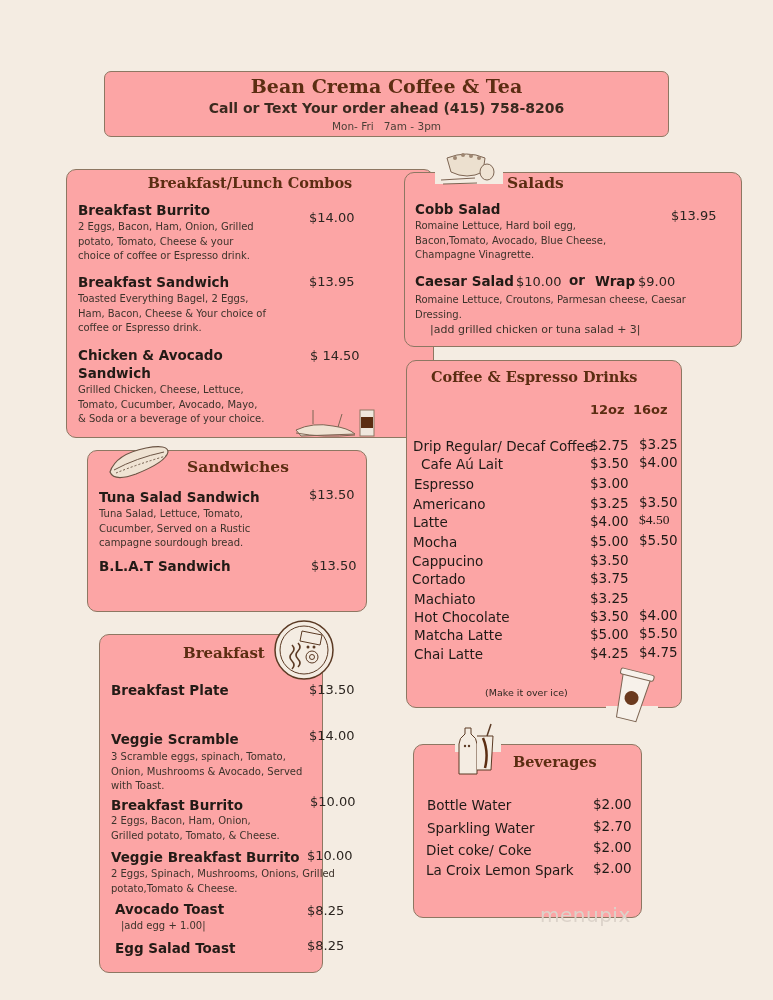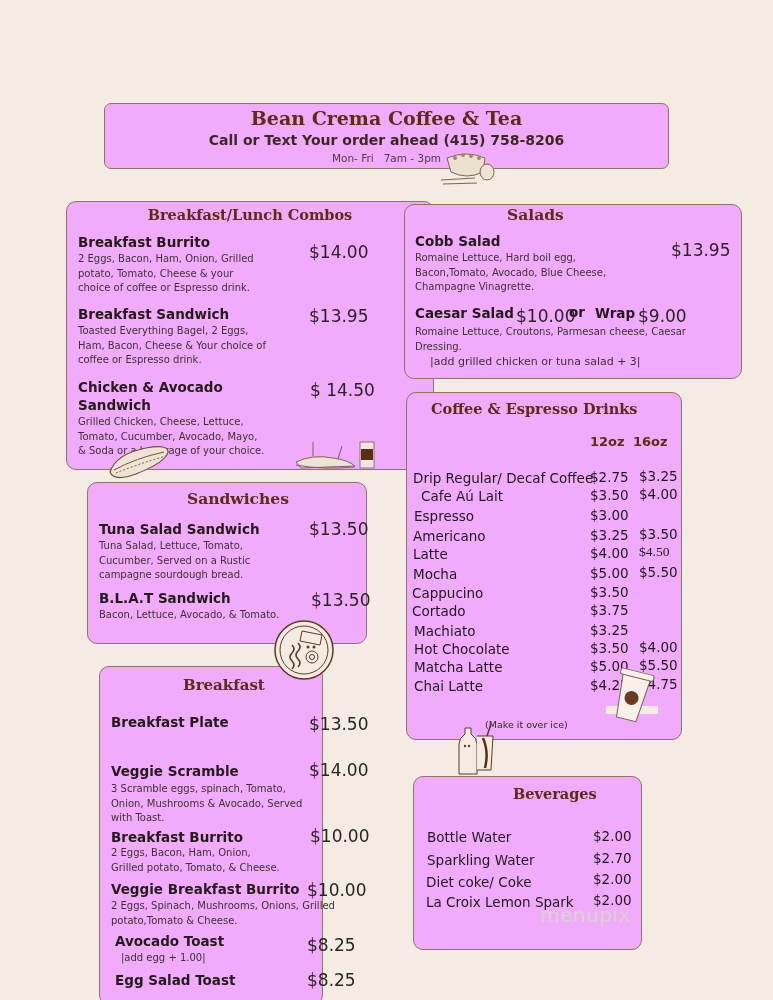--- a/index.html
+++ b/index.html
@@ -6,33 +6,32 @@
     body {
       width: 773px; height: 1000px; position: relative; overflow: hidden;
       background: #f4ece2;
       font-family: "DejaVu Sans", sans-serif;
       color: #2a211b;
     }
     .box {
       position: absolute;
       border: 1.5px solid #8d7762;
       border-radius: 10px;
-      background: #f0abfc;
+      background: #fca5a5;
       box-sizing: border-box;
-      margin-top: 32px;
     }
     .title-serif {
       font-family: "DejaVu Serif", serif;
       font-weight: bold;
       color: #5b2d12;
     }
     .abs { position: absolute; white-space: nowrap; }
     .item-name { font-weight: bold; font-size: 13.5px; color: #231b16; }
     .desc { font-size: 10px; color: #3d332b; line-height: 14.5px; white-space: normal; }
-    .price { font-size: 17px; color: #2b2520; }
+    .price { font-size: 13px; color: #2b2520; }
     .drink { font-size: 13.5px; color: #1f1a16; }
     .icon { position: absolute; }
     .watermark {
       position: absolute; left: 540px; top: 903px;
       font-family: "DejaVu Sans", sans-serif; font-size: 20px;
       color: #dcd3ca; letter-spacing: 0.5px;
     }
   </style>
 </head>
 <body>
@@ -99,21 +98,20 @@
 
 <div class="box" style="left:87px;top:450px;width:280px;height:162px;">
   <div class="abs title-serif" style="left:99px;top:6px;font-size:15.5px;">Sandwiches</div>
 
   <div class="abs item-name" style="left:11px;top:38px;">Tuna Salad Sandwich</div>
   <div class="abs price" style="left:221px;top:36px;">$13.50</div>
   <div class="abs desc" style="left:11px;top:56px;width:165px;">Tuna Salad, Lettuce, Tomato, Cucumber, Served on a Rustic campagne sourdough bread.</div>
 
   <div class="abs item-name" style="left:11px;top:107px;">B.L.A.T Sandwich</div>
   <div class="abs price" style="left:223px;top:107px;">$13.50</div>
-  <div class="abs desc" style="left:11px;top:125px;width:250px;">Bacon, Lettuce, Avocado, &amp; Tomato.</div>
 </div>
 
 <svg class="icon" style="left:106px;top:442px;" width="68" height="40" viewBox="0 0 68 40">
   <path d="M4 30 Q10 12 40 6 Q62 2 62 10 Q60 20 30 32 Q8 40 4 30 Z" fill="#efe3d3" stroke="#6b5444" stroke-width="1.2"></path>
   <path d="M8 28 Q30 16 58 10" fill="none" stroke="#6b5444" stroke-width="1"></path>
   <path d="M10 31 Q32 22 60 14" fill="none" stroke="#6b5444" stroke-width="1" stroke-dasharray="2 2"></path>
 </svg>
 
 <div class="box" style="left:406px;top:360px;width:276px;height:348px;">
   <div class="abs title-serif" style="left:24px;top:7px;font-size:14.5px;">Coffee &amp; Espresso Drinks</div>

